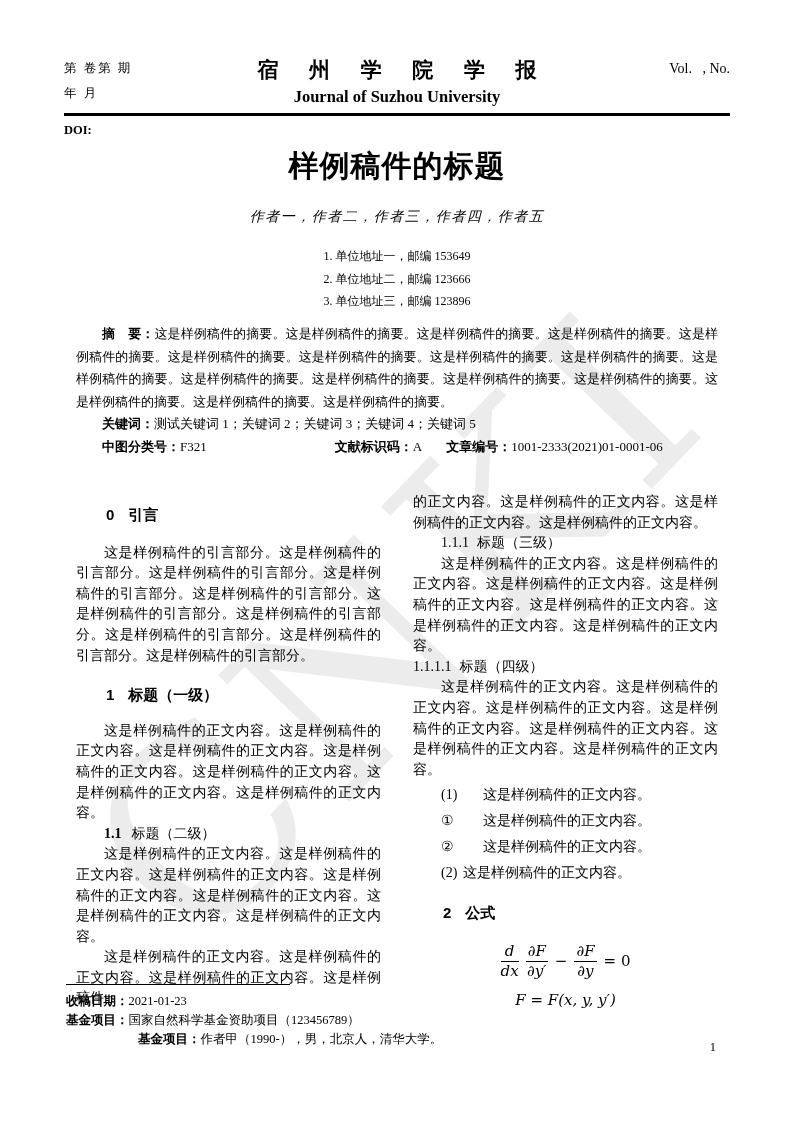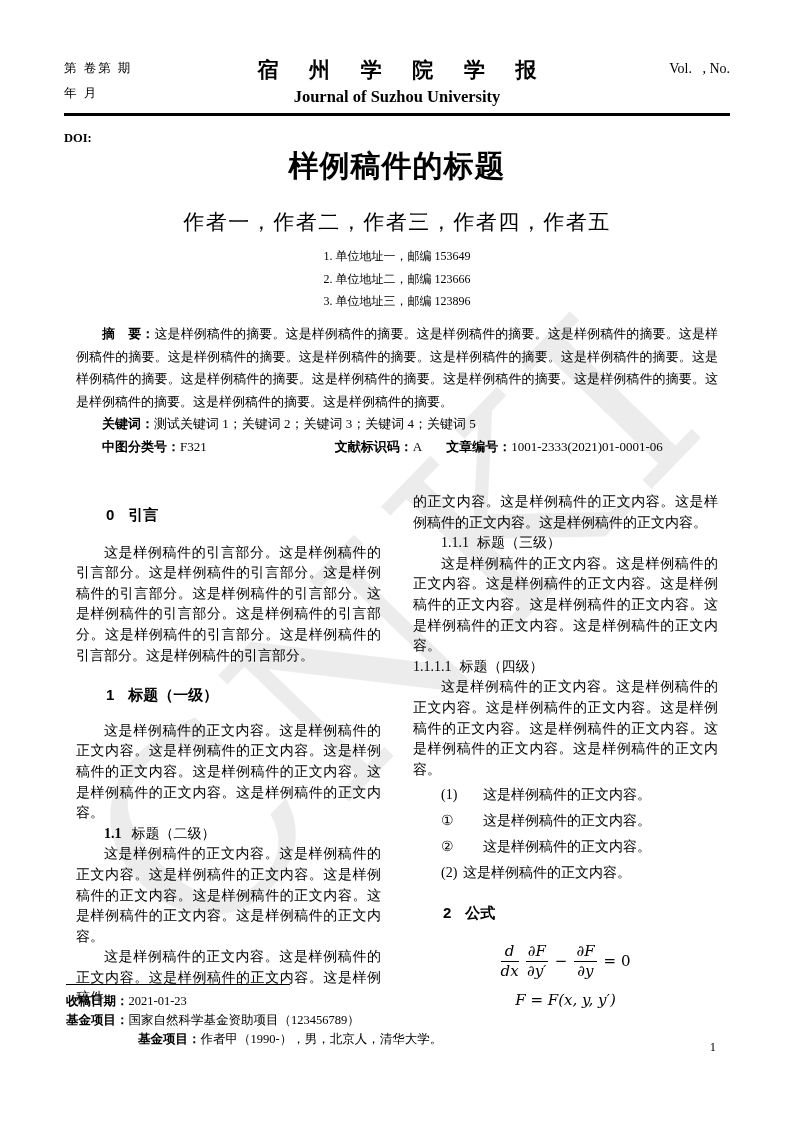--- a/index.html
+++ b/index.html
@@ -30,31 +30,31 @@
   .journal-cn {
     font-family:Liberation Mono, monospace;
     font-size:21px; font-weight:bold; letter-spacing:9px; text-indent:9px;
   }
   .journal-en { font-size:16.5px; font-weight:bold; margin-top:3px; }
   .vol-no { width:120px; text-align:right; font-size:14px; line-height:25px; }
   .head-rule {
     position:absolute; top:113px; left:64px; right:64px; height:2.5px;
     border-top:2.5px solid #000; border-bottom:1px solid #000;
   }
-  .doi-line { position:absolute; top:131px; left:64px; font-size:12.5px; font-weight:bold; }
+  .doi-line { position:absolute; top:123px; left:64px; font-size:12.5px; font-weight:bold; }
 
   
   .article-title {
     position:absolute; top:146px; left:0; width:100%; text-align:center;
     font-family:"Liberation Sans","DejaVu Sans",sans-serif;
     font-size:30px; font-weight:bold; letter-spacing:1px;
   }
   .authors {
     position:absolute; top:208px; left:0; width:100%; text-align:center;
-    font-size:21px; letter-spacing:1.5px;
+    font-size:14px; font-style:italic; letter-spacing:1.5px;
   }
   .affiliations { position:absolute; top:245px; left:0; width:100%; text-align:center; font-size:12px; line-height:22.5px; }
 
   
   .front-block { position:absolute; top:323px; left:76px; right:76px; font-size:13px; line-height:22.6px; }
   .front-block b, .meta-row b { font-family:"Liberation Sans","DejaVu Sans",sans-serif; font-weight:bold; }
   .abstract-p { text-align:justify; text-indent:2em; }
   .kw-p { text-indent:2em; }
   .meta-row { display:flex; }
   .meta-row .m1 { margin-left:2em; }

